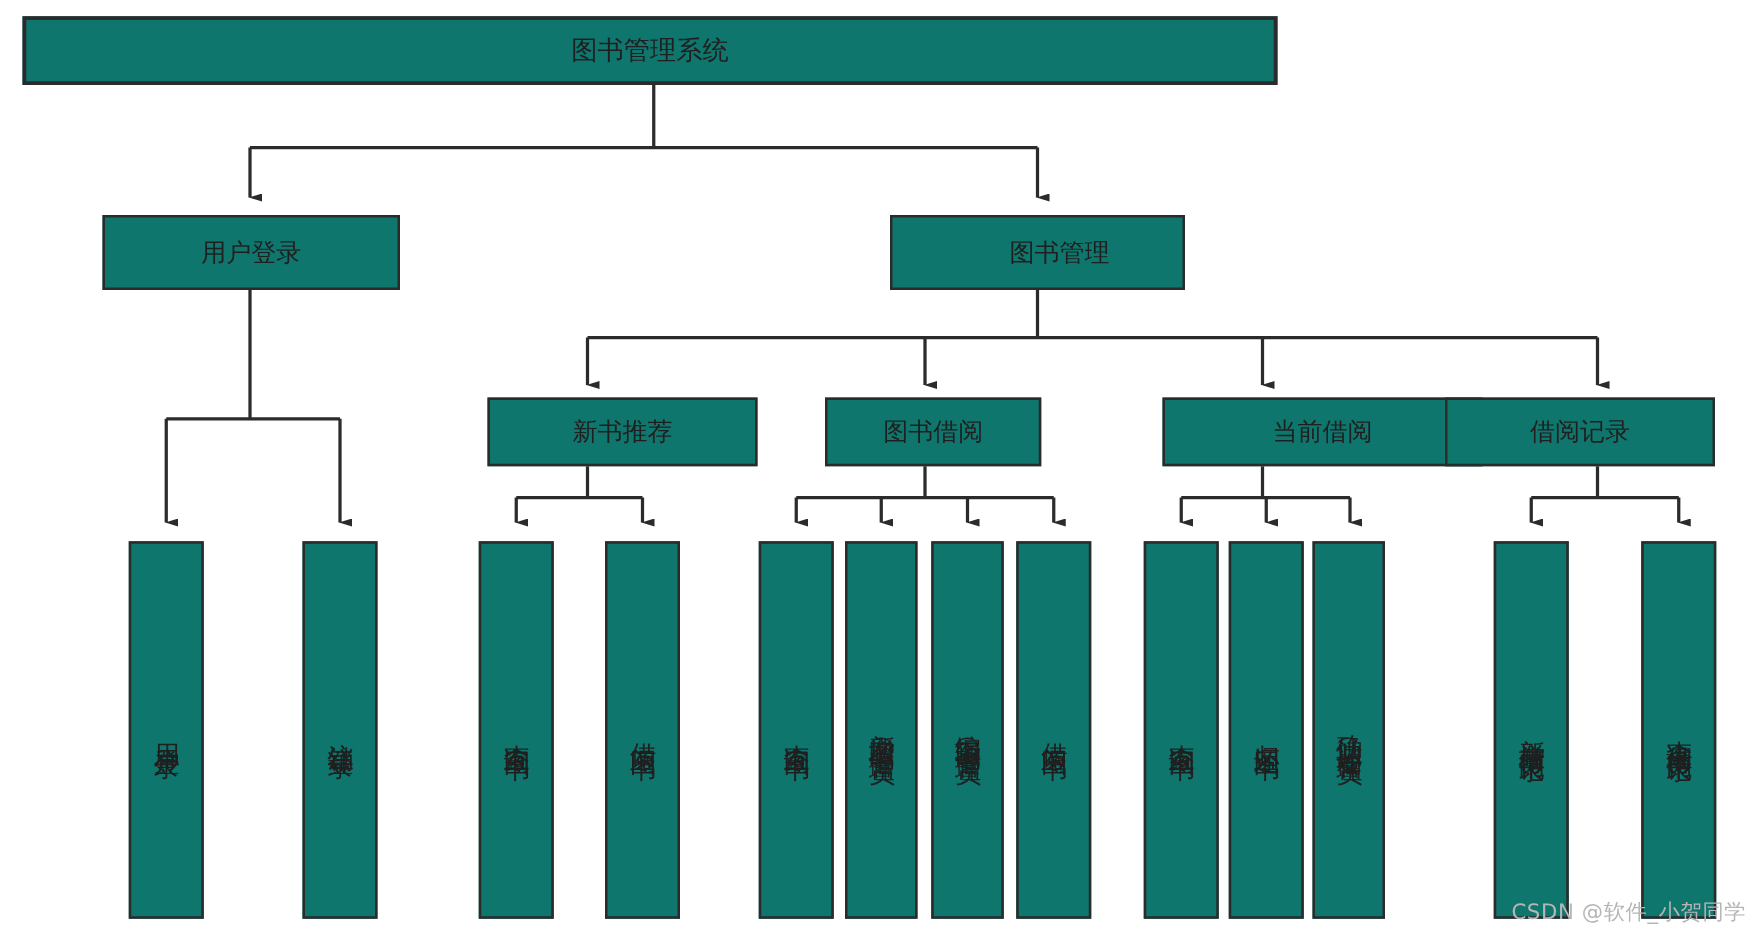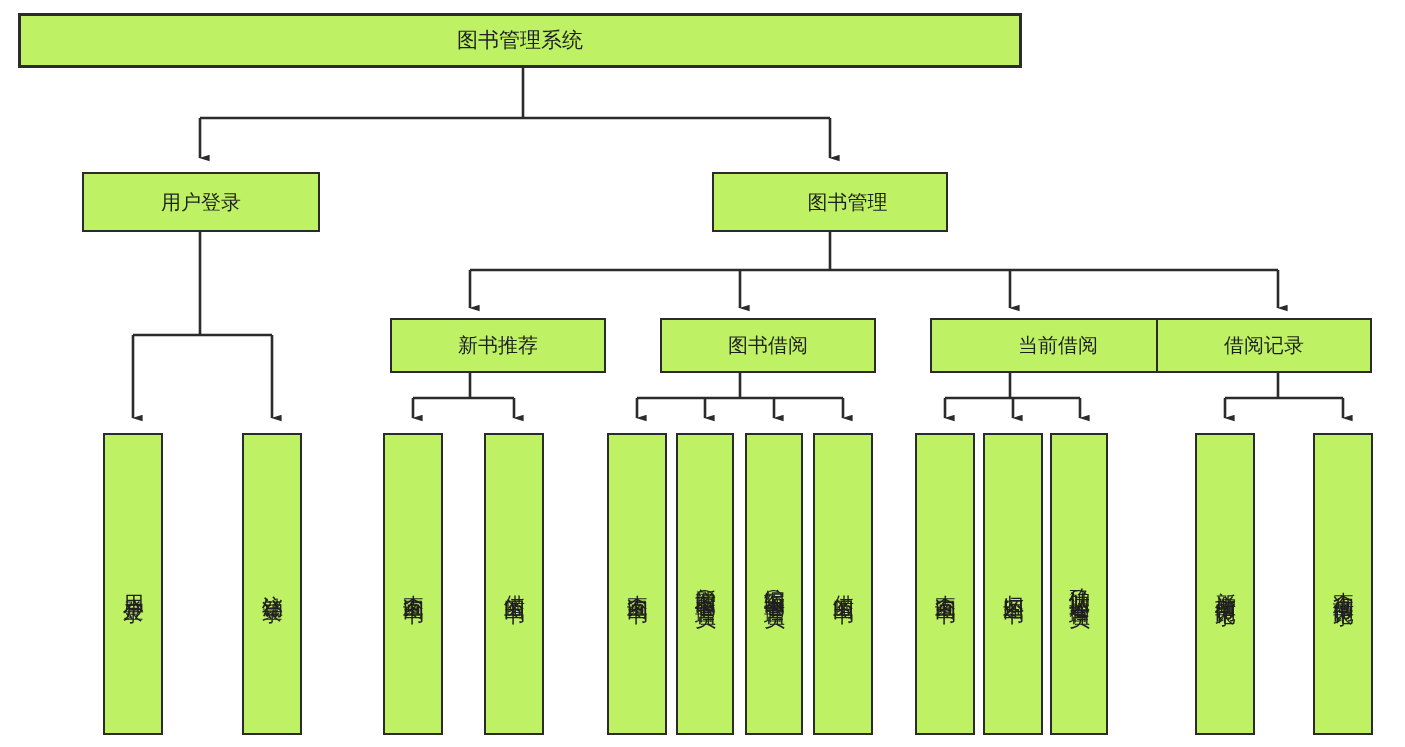--- a/index.html
+++ b/index.html
@@ -20,21 +20,21 @@
   #wires{
     position:absolute;
     left:0; top:0;
     width:1405px; height:747px;
     pointer-events:none;
   }
   
   .node{
     position:absolute;
     box-sizing:border-box;
-    background:#bef264;
+    background:#0f766e;
     border:2.5px solid #2b2b2b;
     display:flex;
     align-items:center;
     justify-content:center;
     text-align:center;
     color:#1f1f1f;
     line-height:1.35;
   }
   .node.root{
     border-width:3px;
@@ -138,21 +138,21 @@
   </div>
 
   <div class="node lvl2" style="left:712px; top:172px; width:236px; height:60px;padding-left:35px;">
     <span>图书管理</span>
   </div>
 
   <div class="node lvl3" style="left:362px; top:318px; width:216px; height:55px;">
     <span>新书推荐</span>
   </div>
 
-  <div class="node lvl3" style="left:632px; top:318px; width:216px; height:55px;">
+  <div class="node lvl3" style="left:632px; top:318px; width:173px; height:55px;">
     <span>图书借阅</span>
   </div>
 
   <div class="node lvl3" style="left:902px; top:318px; width:256px; height:55px;">
     <span>当前借阅</span>
   </div>
 
   <div class="node lvl3" style="left:1128px; top:318px; width:216px; height:55px;">
     <span>借阅记录</span>
   </div>
@@ -202,14 +202,15 @@
   </div>
 
   <div class="node leaf" style="left:1195px; top:433px; width:60px; height:302px;">
     <span class="vtext">新增借阅记录</span>
   </div>
 
   <div class="node leaf" style="left:1313px; top:433px; width:60px; height:302px;">
     <span class="vtext">查询借阅记录</span>
   </div>
 
+  <div id="watermark">CSDN @软件_小贺同学</div>
 
 </div>
 
 </body></html>

